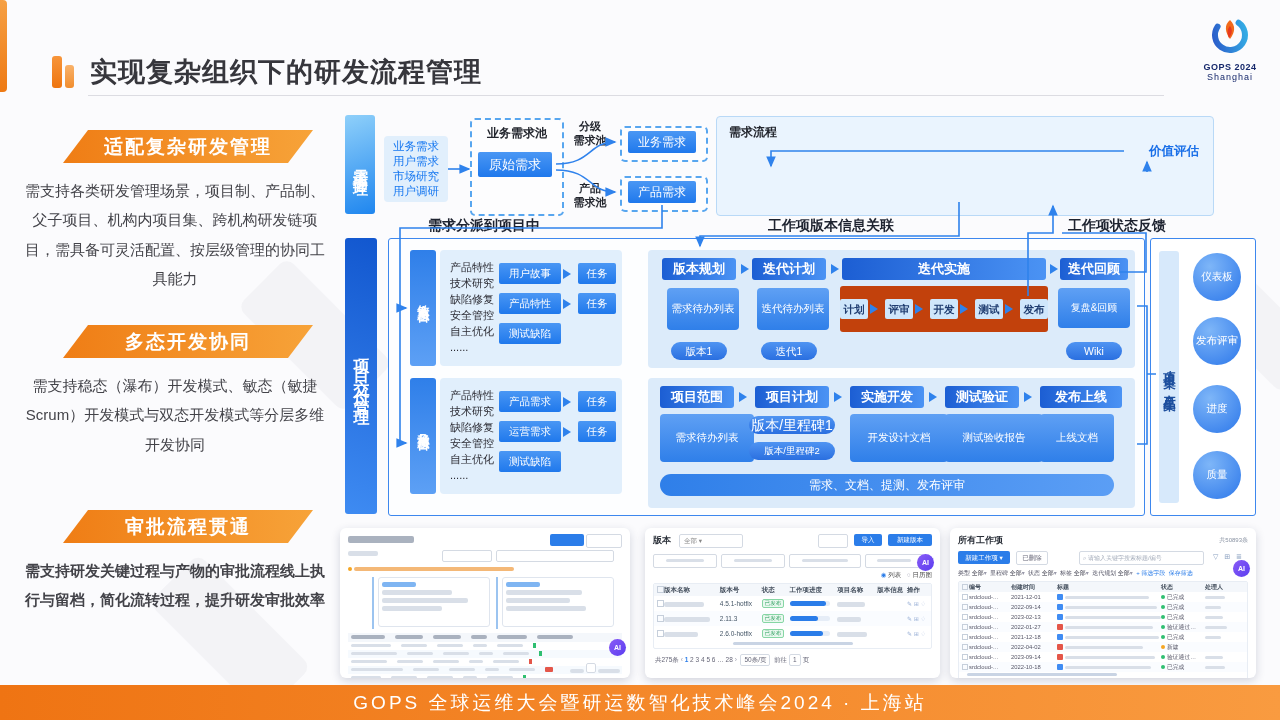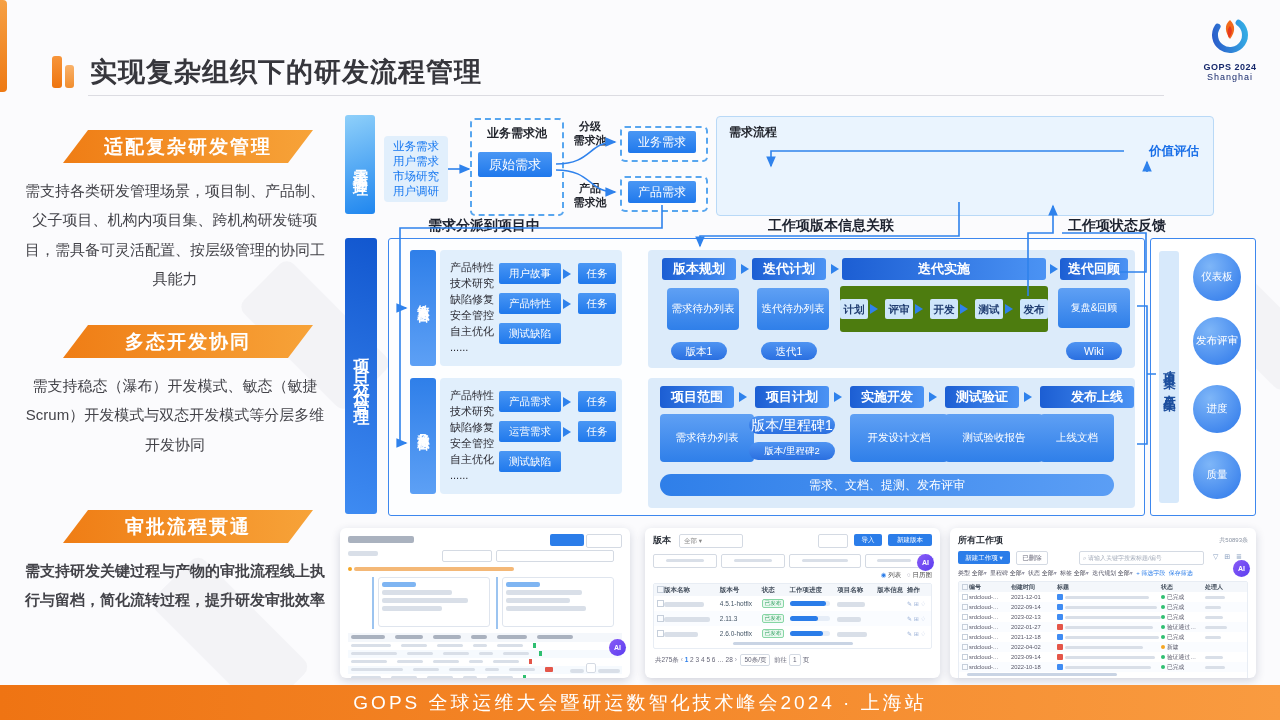--- a/index.html
+++ b/index.html
@@ -178,21 +178,21 @@
   <div class="trackhdr" style="left:14px;width:74px;">版本规划</div>
   <div class="harrow abs" style="left:91px;top:14px;"></div>
   <div class="trackhdr" style="left:104px;width:74px;">迭代计划</div>
   <div class="harrow abs" style="left:181px;top:14px;"></div>
   <div class="trackhdr" style="left:194px;width:204px;">迭代实施</div>
   <div class="harrow abs" style="left:400px;top:14px;"></div>
   <div class="trackhdr" style="left:412px;width:68px;">迭代回顾</div>
 
   <div class="subbox" style="left:19px;top:38px;width:64px;height:42px;padding:0 4px;">需求待办列表</div>
   <div class="subbox" style="left:109px;top:38px;width:64px;height:42px;padding:0 4px;">迭代待办列表</div>
-  <div class="abs" style="left:192px;top:36px;width:208px;height:46px;background:#4d7c0f;border-radius:3px;display:flex;align-items:center;justify-content:center;">
+  <div class="abs" style="left:192px;top:36px;width:208px;height:46px;background:#c2410c;border-radius:3px;display:flex;align-items:center;justify-content:center;">
     <div class="implchip">计划</div>
     <div class="harrow"></div>
     <div class="implchip">评审</div>
     <div class="harrow"></div>
     <div class="implchip">开发</div>
     <div class="harrow"></div>
     <div class="implchip">测试</div>
     <div class="harrow"></div>
     <div class="implchip">发布</div>
   </div>
@@ -231,21 +231,21 @@
 
 <div class="abs lightpanel" style="left:648px;top:378px;width:487px;height:130px;background:#dcebfa;">
   <div class="trackhdr" style="left:12px;width:74px;">项目范围</div>
   <div class="harrow abs" style="left:89px;top:14px;"></div>
   <div class="trackhdr" style="left:107px;width:74px;">项目计划</div>
   <div class="harrow abs" style="left:184px;top:14px;"></div>
   <div class="trackhdr" style="left:202px;width:74px;">实施开发</div>
   <div class="harrow abs" style="left:279px;top:14px;"></div>
   <div class="trackhdr" style="left:297px;width:74px;">测试验证</div>
   <div class="harrow abs" style="left:374px;top:14px;"></div>
-  <div class="trackhdr" style="left:392px;width:74px;padding-left:20px;">发布上线</div>
+  <div class="trackhdr" style="left:392px;width:82px;">发布上线</div>
 
   <div class="subbox" style="left:12px;top:36px;width:74px;height:48px;padding:0 10px;">需求待办列表</div>
   <div class="pill" style="left:101px;top:38px;width:86px;font-size:14px;">版本/里程碑1</div>
   <div class="pill" style="left:101px;top:64px;width:86px;font-size:9.5px;">版本/里程碑2</div>
   <div class="subbox" style="left:297px;top:36px;width:74px;height:48px;padding:0 12px;">测试验收报告</div>
   <div class="subbox" style="left:202px;top:36px;width:74px;height:48px;padding:0 12px;">开发设计文档</div>
   <div class="subbox" style="left:392px;top:36px;width:74px;height:48px;">上线文档</div>
   <div class="abs" style="left:12px;top:96px;width:454px;height:22px;border-radius:11px;color:#fff;font-size:12px;line-height:22px;text-align:center;background:linear-gradient(90deg,#2f7fe9,#5b9ef5);">需求、文档、提测、发布评审</div>
 </div>
 

